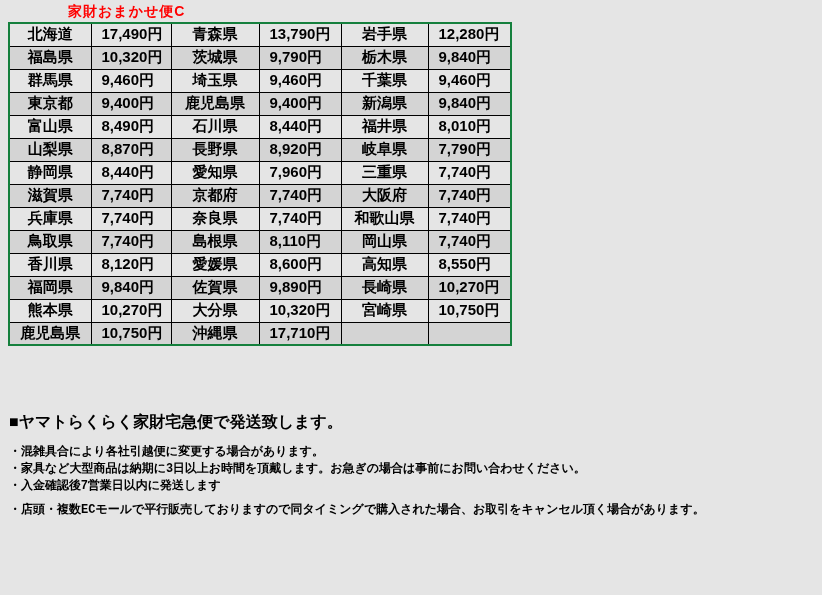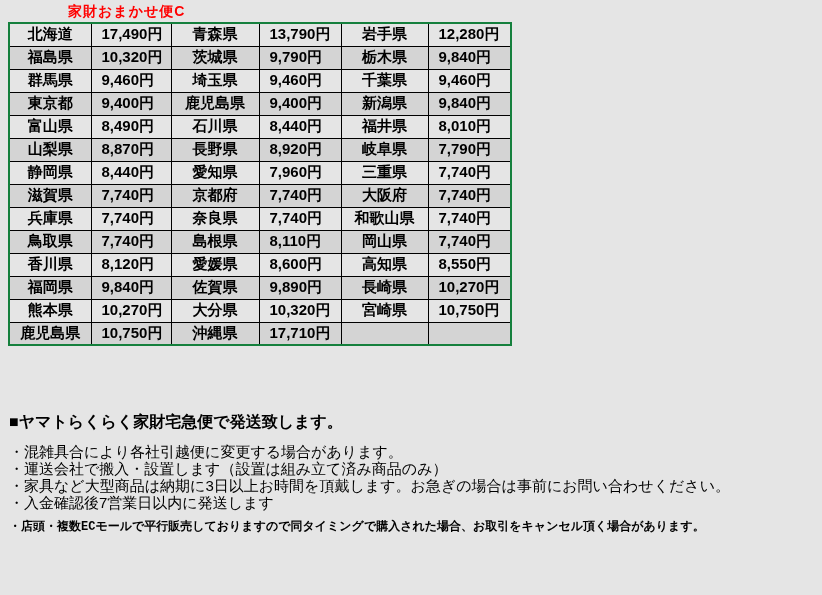--- a/index.html
+++ b/index.html
@@ -54,22 +54,22 @@
     width: 806px;
   }
   .notes-heading {
     font-size: 16px;
     font-weight: bold;
     line-height: 19px;
     margin-bottom: 12px;
     white-space: nowrap;
   }
   .notes-list div {
-    font-size: 15px;
-    font-weight: normal;
+    font-size: 12px;
+    font-weight: bold;
     line-height: 17px;
     white-space: nowrap;
   }
   .fine-print {
     margin-top: 9px;
     font-size: 12px;
     font-weight: bold;
     line-height: 15px;
     white-space: nowrap;
     font-family: Liberation Mono, monospace;
@@ -204,20 +204,19 @@
           <td class="pref"></td>
           <td class="price"></td>
         </tr>
       </tbody>
   </table>
 
   <div class="notes">
     <div class="notes-heading">■ヤマトらくらく家財宅急便で発送致します。</div>
     <div class="notes-list">
         <div>・混雑具合により各社引越便に変更する場合があります。</div>
-        <div>・運送会社で搬入・設置します（設置は組み立て済み商品のみ）</div>
         <div>・家具など大型商品は納期に3日以上お時間を頂戴します。お急ぎの場合は事前にお問い合わせください。</div>
         <div>・入金確認後7営業日以内に発送します</div>
       </div>
     <div class="fine-print">・店頭・複数ECモールで平行販売しておりますので同タイミングで購入された場合、お取引をキャンセル頂く場合があります。</div>
   </div>
 
 </div>
 
 </body></html>

